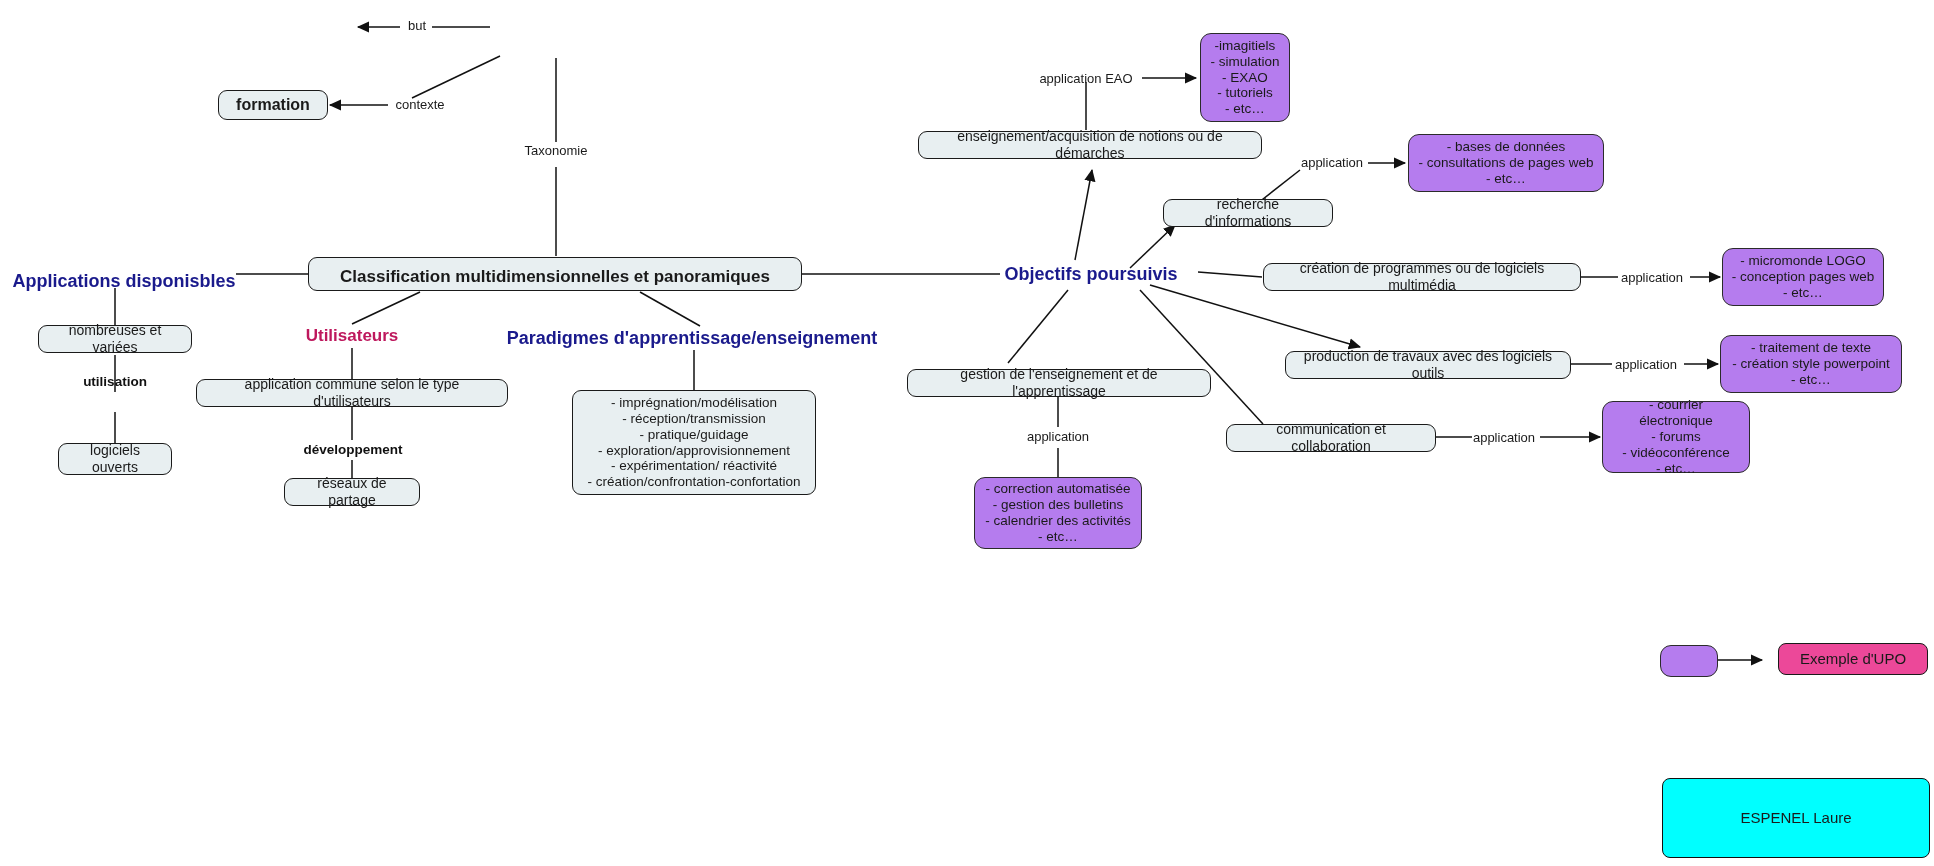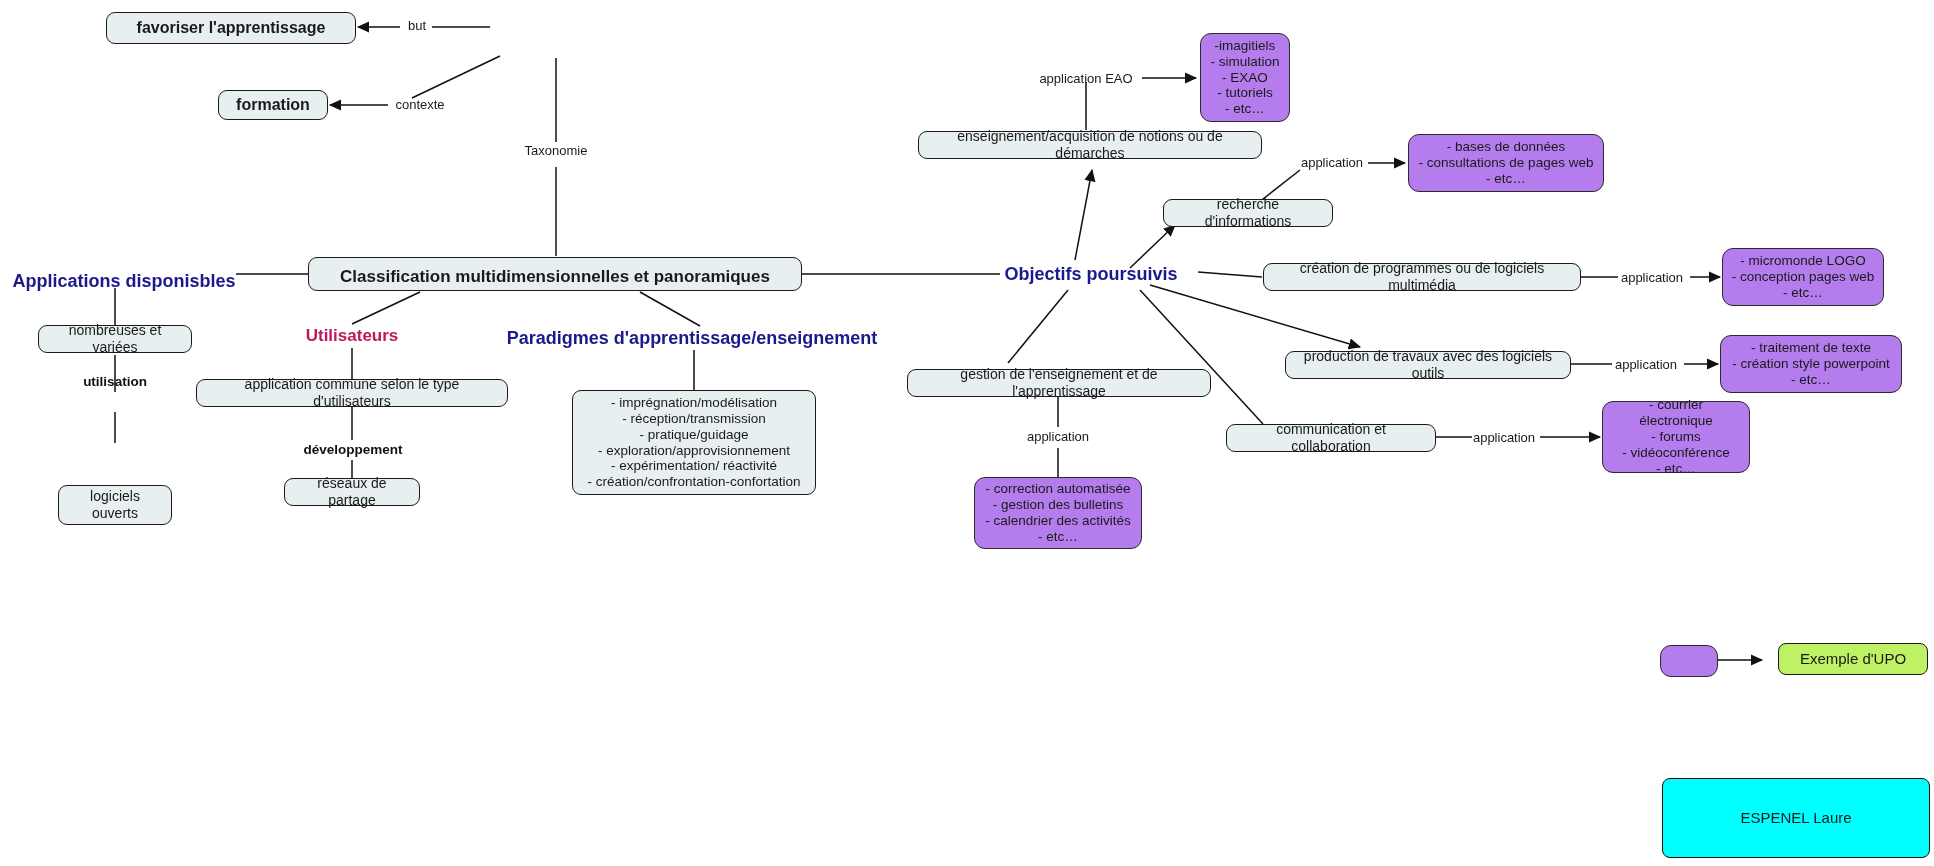--- a/index.html
+++ b/index.html
@@ -47,21 +47,21 @@
   }
   .node.concept {
     background: #e8eff1;
   }
   .node.purple {
     background: #b57cee;
     border-color: #2b2b2b;
     border-radius: 11px;
   }
   .node.white {
-    background: #bef264;
+    background: #ec4899;
   }
   .node.cyan {
     background: #00ffff;
     border-color: #111111;
     border-radius: 8px;
   }
 
   
   .t-title {
     font-size: 26px;
@@ -190,41 +190,38 @@
       <line x1="1068" y1="290" x2="1008" y2="363"></line>
 
       <line x1="1058" y1="397" x2="1058" y2="427"></line>
       <line x1="1058" y1="448" x2="1058" y2="477"></line>
 
       <line x1="1718" y1="660" x2="1762" y2="660" marker-end="url(#arrow)"></line>
     </g>
   </svg>
 
 
-  <div class="node concept t-bold-16" style="left:106px; top:12px; width:250px; height:32px;">
-    <span>favoriser l'apprentissage</span>
-  </div>
 
   <div class="node concept t-bold-16" style="left:218px; top:90px; width:110px; height:30px;">
     <span>formation</span>
   </div>
 
   <div class="node concept t-bold-17" style="left:308px; top:257px; width:494px; height:34px;align-items:flex-end;">
     <span>Classification multidimensionnelles et panoramiques</span>
   </div>
 
   <div class="label heading" style="left:0px; top:269px; width:232px; height:24px;padding-left:16px;">
     <span>Applications disponisbles</span>
   </div>
 
   <div class="node concept t-reg-14" style="left:38px; top:325px; width:154px; height:28px;">
     <span>nombreuses et variées</span>
   </div>
 
-  <div class="node concept t-reg-14" style="left:58px; top:443px; width:114px; height:40px;margin-top:42px;">
+  <div class="node concept t-reg-14" style="left:58px; top:443px; width:114px; height:32px;">
     <span>logiciels ouverts</span>
   </div>
 
   <div class="label heading-sm" style="left:290px; top:325px; width:124px; height:22px;">
     <span>Utilisateurs</span>
   </div>
 
   <div class="node concept t-reg-14" style="left:196px; top:379px; width:312px; height:28px;">
     <span>application commune selon le type d'utilisateurs</span>
   </div>

